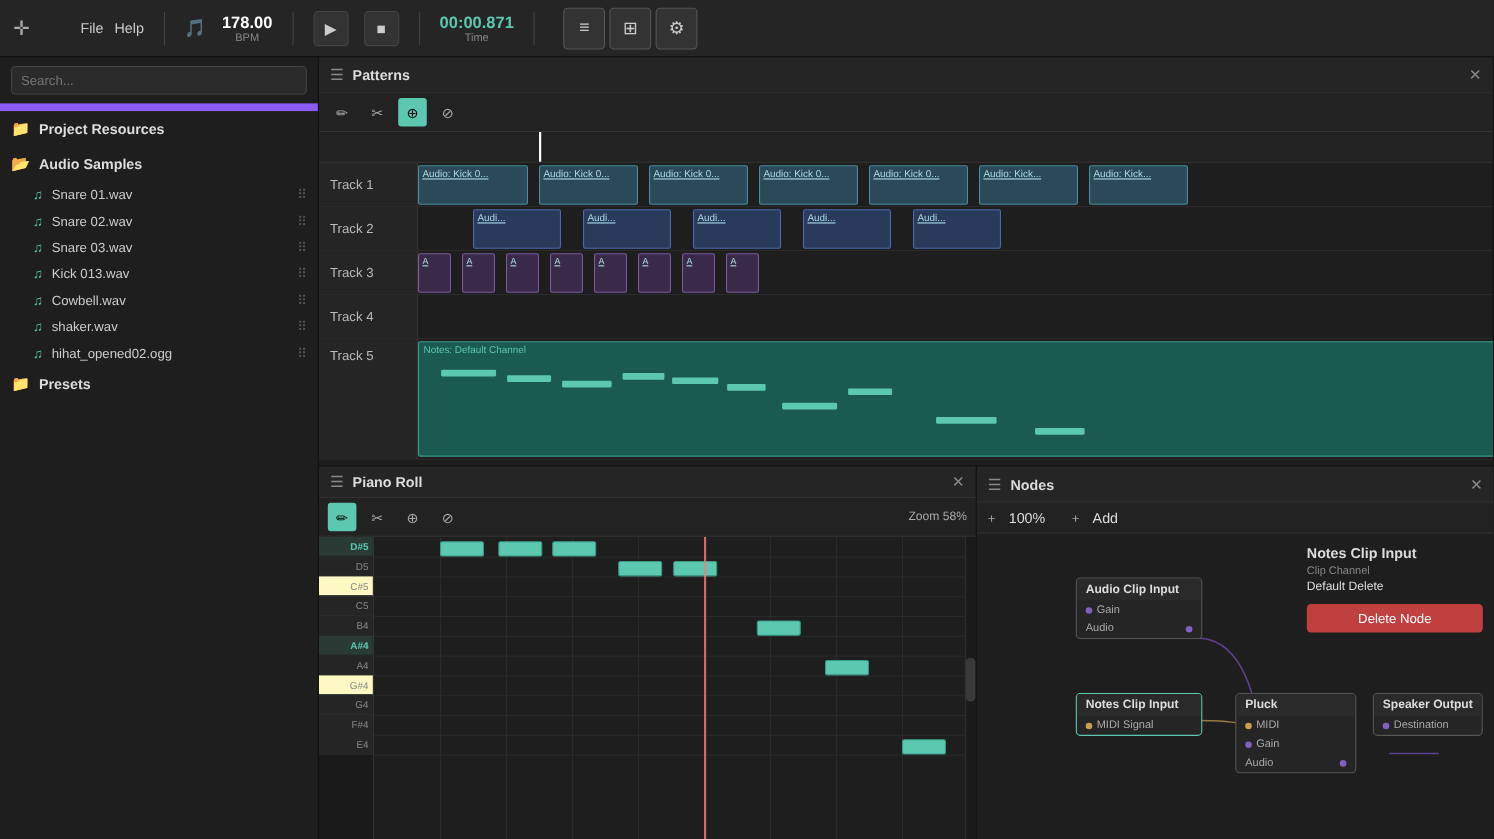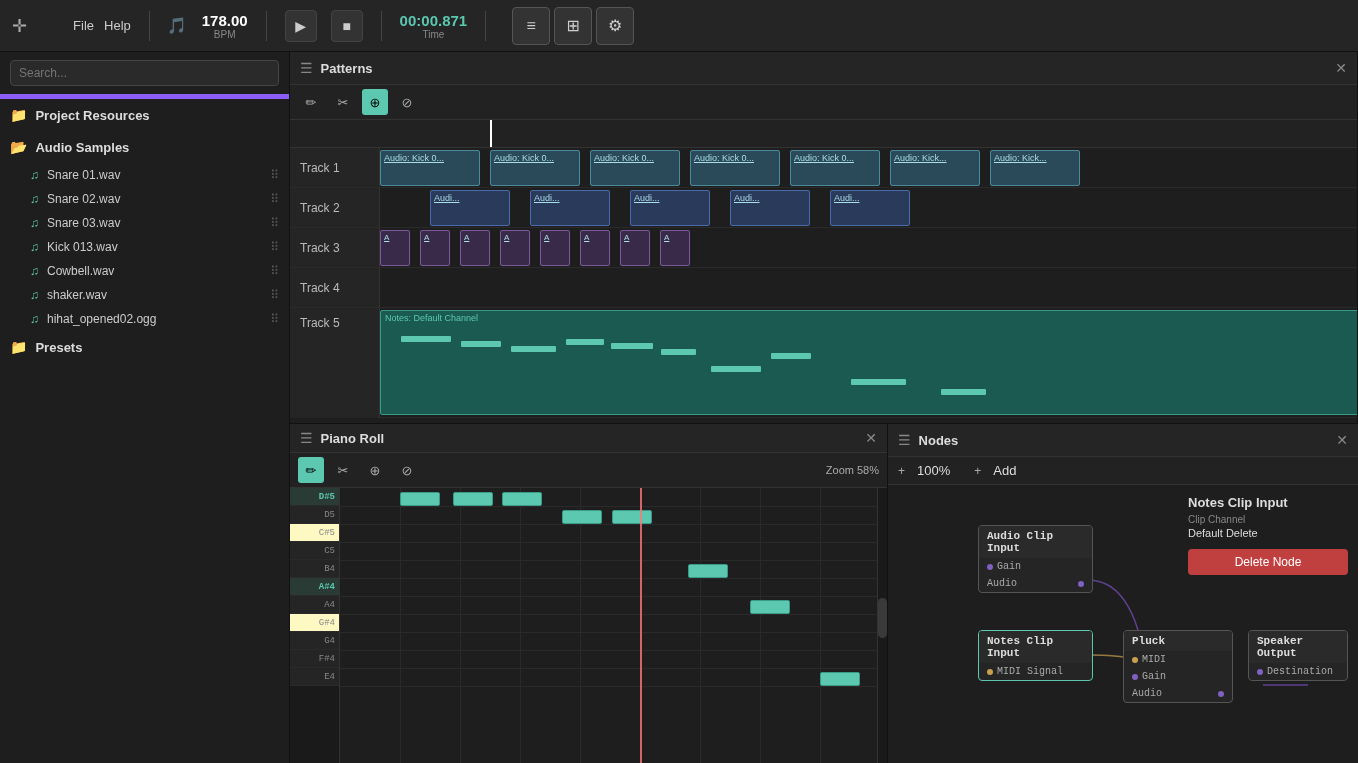--- a/index.html
+++ b/index.html
@@ -65,21 +65,21 @@
       width: 290px;
       background: #1e1e1e;
       border-right: 1px solid #111;
       display: flex;
       flex-direction: column;
       flex-shrink: 0;
       overflow-y: auto;
     }
     .sidebar-search {
       padding: 8px 10px;
-      border-bottom: 5px solid #8b5cf6;
+      border-bottom: 7px solid #8b5cf6;
     }
     .sidebar-search input {
       width: 100%;
       background: #2a2a2a;
       border: 1px solid #444;
       border-radius: 4px;
       color: #ccc;
       padding: 5px 8px;
       font-size: 12px;
       outline: none;
@@ -275,21 +275,20 @@
       display: flex;
       flex: 1;
       overflow: hidden;
     }
     .piano-keys {
       width: 50px;
       background: #1a1a1a;
       border-right: 1px solid #333;
       overflow: hidden;
       flex-shrink: 0;
-      font-family: Liberation Mono, monospace;
     }
     .piano-key {
       height: 18px;
       display: flex;
       align-items: center;
       justify-content: flex-end;
       padding-right: 4px;
       font-size: 9px;
       color: #888;
       border-bottom: 1px solid #2a2a2a;
@@ -375,21 +374,20 @@
     }
 
     
     .node-box {
       position: absolute;
       background: #252525;
       border: 1px solid #555;
       border-radius: 4px;
       min-width: 100px;
       overflow: hidden;
-      font-family: Liberation Mono, monospace;
     }
     .node-box.selected { border-color: #5bc8af; }
     .node-header {
       padding: 4px 8px;
       font-size: 11px;
       color: #ddd;
       background: #2a2a2a;
       font-weight: 600;
     }
     .node-port {

